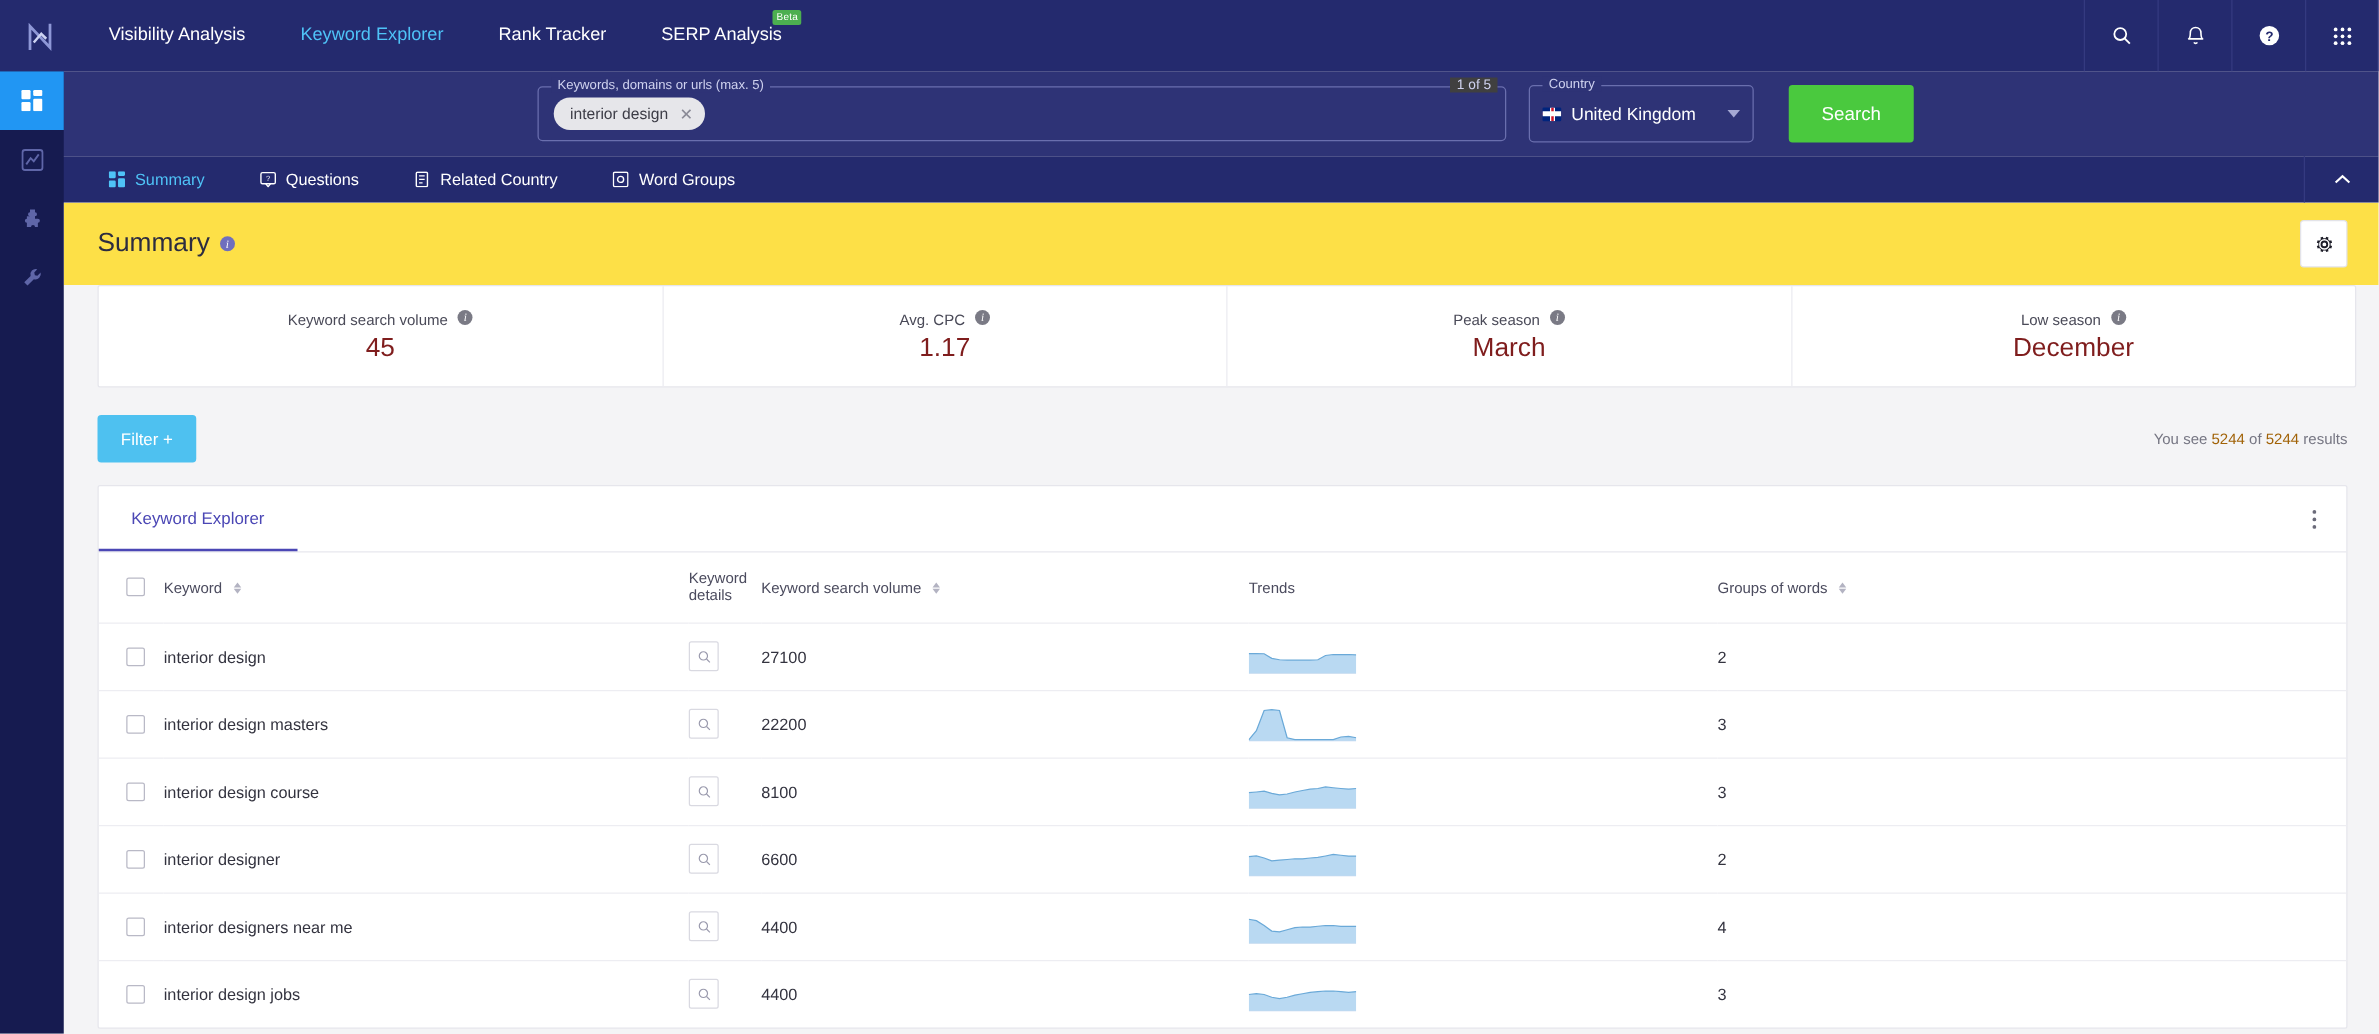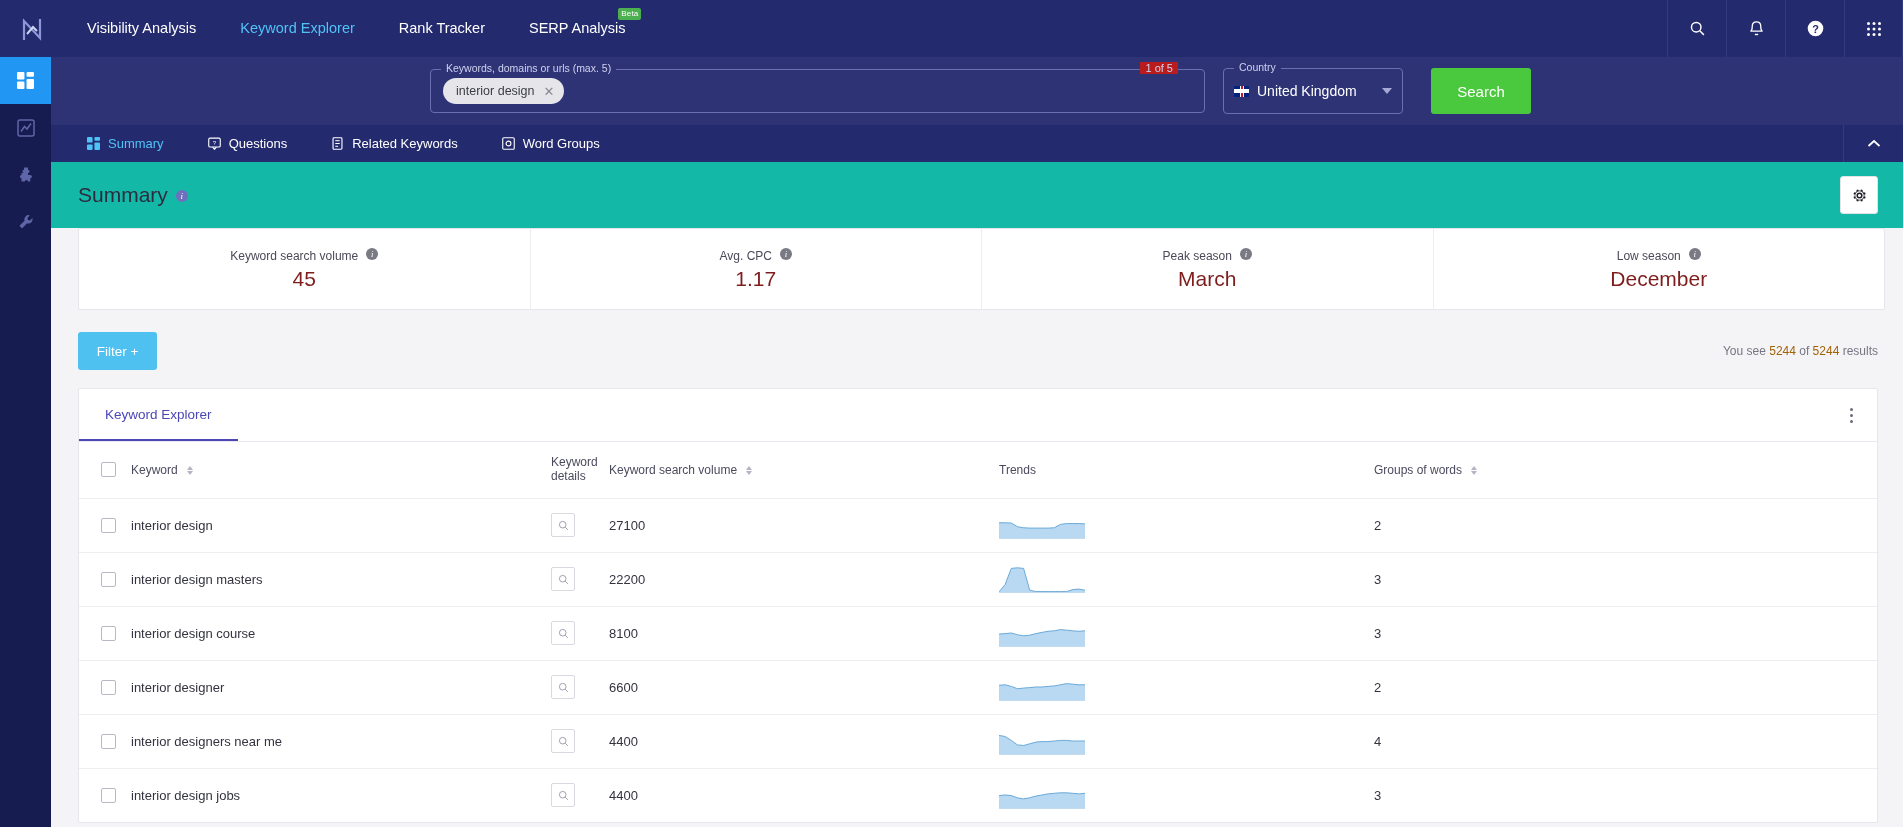--- a/index.html
+++ b/index.html
@@ -45,21 +45,21 @@
   .search-fieldset {
     position: relative; width: 775px; height: 44px; margin-left: 365px;
     border: 1px solid #6a6fae; border-radius: 4px; display: flex; align-items: center;
     padding: 0 12px;
   }
   .legend-left {
     position: absolute; top: -8px; left: 10px; background: #2e3376;
     padding: 0 5px; font-size: 10.5px; color: #cfd2ef; white-space: nowrap;
   }
   .legend-right {
-    position: absolute; top: -8px; right: 26px; background: #b91c1c;
+    position: absolute; top: -8px; right: 6px; background: #404040;
     padding: 0 5px; font-size: 11px; color: #cfd2ef; white-space: nowrap;
   }
   .chip {
     display: inline-flex; align-items: center; gap: 9px;
     background: #e6e6ea; color: #3c3c46; border-radius: 14px;
     height: 26px; padding: 0 10px 0 13px; font-size: 12.5px; cursor: default;
   }
   .chip-x { color: #8a8a96; font-size: 13px; cursor: pointer; line-height: 1; }
 
   .country-fieldset {
@@ -121,21 +121,21 @@
   }
   .sb-item.active { background: #2196f3; color: #fff; }
 
   
   .main {
     flex: 1; overflow: hidden; background: #f4f4f6; padding-left: 51px;
     position: relative;
   }
   .page-head {
     display: flex; align-items: center; height: 66px; padding: 0 25px 0 27px;
-    background: #14b8a6;
+    background: #fde047;
     text-align: center;
   }
   .page-title { font-size: 21px; color: #2c2c40; font-weight: 400; }
   .info-dot {
     display: inline-flex; align-items: center; justify-content: center;
     width: 12px; height: 12px; border-radius: 50%; background: #6f6fbe;
     color: #fff; font-size: 9px; margin-left: 8px; vertical-align: 3px;
     font-family: "Liberation Serif", serif; font-style: italic;
   }
   .info-dot.grey { background: #7a7a85; }
@@ -328,21 +328,21 @@
       </svg>
       <span>Questions</span>
     </div>
     <div class="stab">
       <svg width="13" height="13" viewBox="0 0 14 14">
         <rect x="2.2" y="0.8" width="9.6" height="12.4" rx="1" fill="none" stroke="#fff" stroke-width="1.2"></rect>
         <line x1="4.6" y1="4" x2="9.4" y2="4" stroke="#fff" stroke-width="1.1"></line>
         <line x1="4.6" y1="7" x2="9.4" y2="7" stroke="#fff" stroke-width="1.1"></line>
         <line x1="4.6" y1="10" x2="7.6" y2="10" stroke="#fff" stroke-width="1.1"></line>
       </svg>
-      <span>Related Keywords</span>
+      <span>Related Country</span>
     </div>
     <div class="stab">
       <svg width="13" height="13" viewBox="0 0 14 14">
         <rect x="0.8" y="0.8" width="12.4" height="12.4" rx="1.2" fill="none" stroke="#fff" stroke-width="1.2"></rect>
         <circle cx="7" cy="7" r="2.6" fill="none" stroke="#fff" stroke-width="1.2"></circle>
       </svg>
       <span>Word Groups</span>
     </div>
     <div class="collapse-btn">
       <svg width="14" height="9" viewBox="0 0 14 9">

